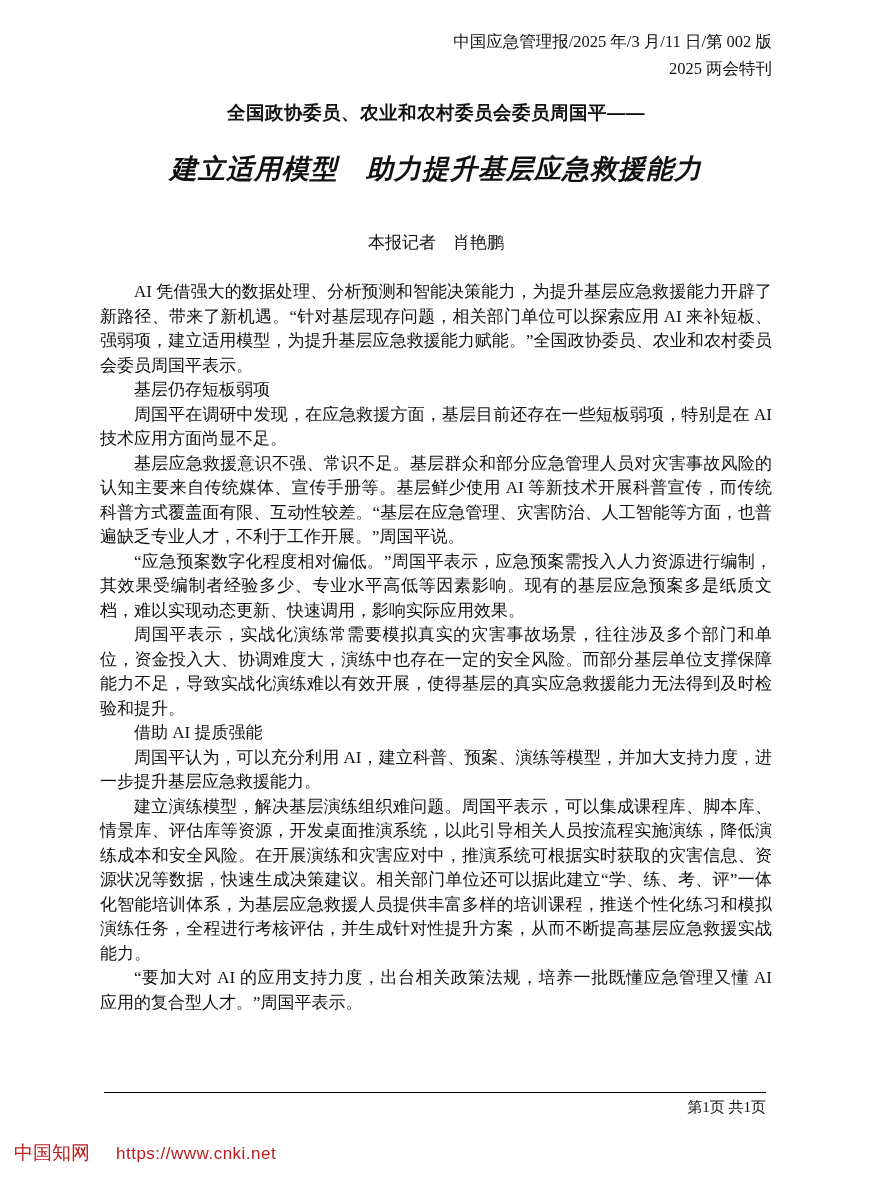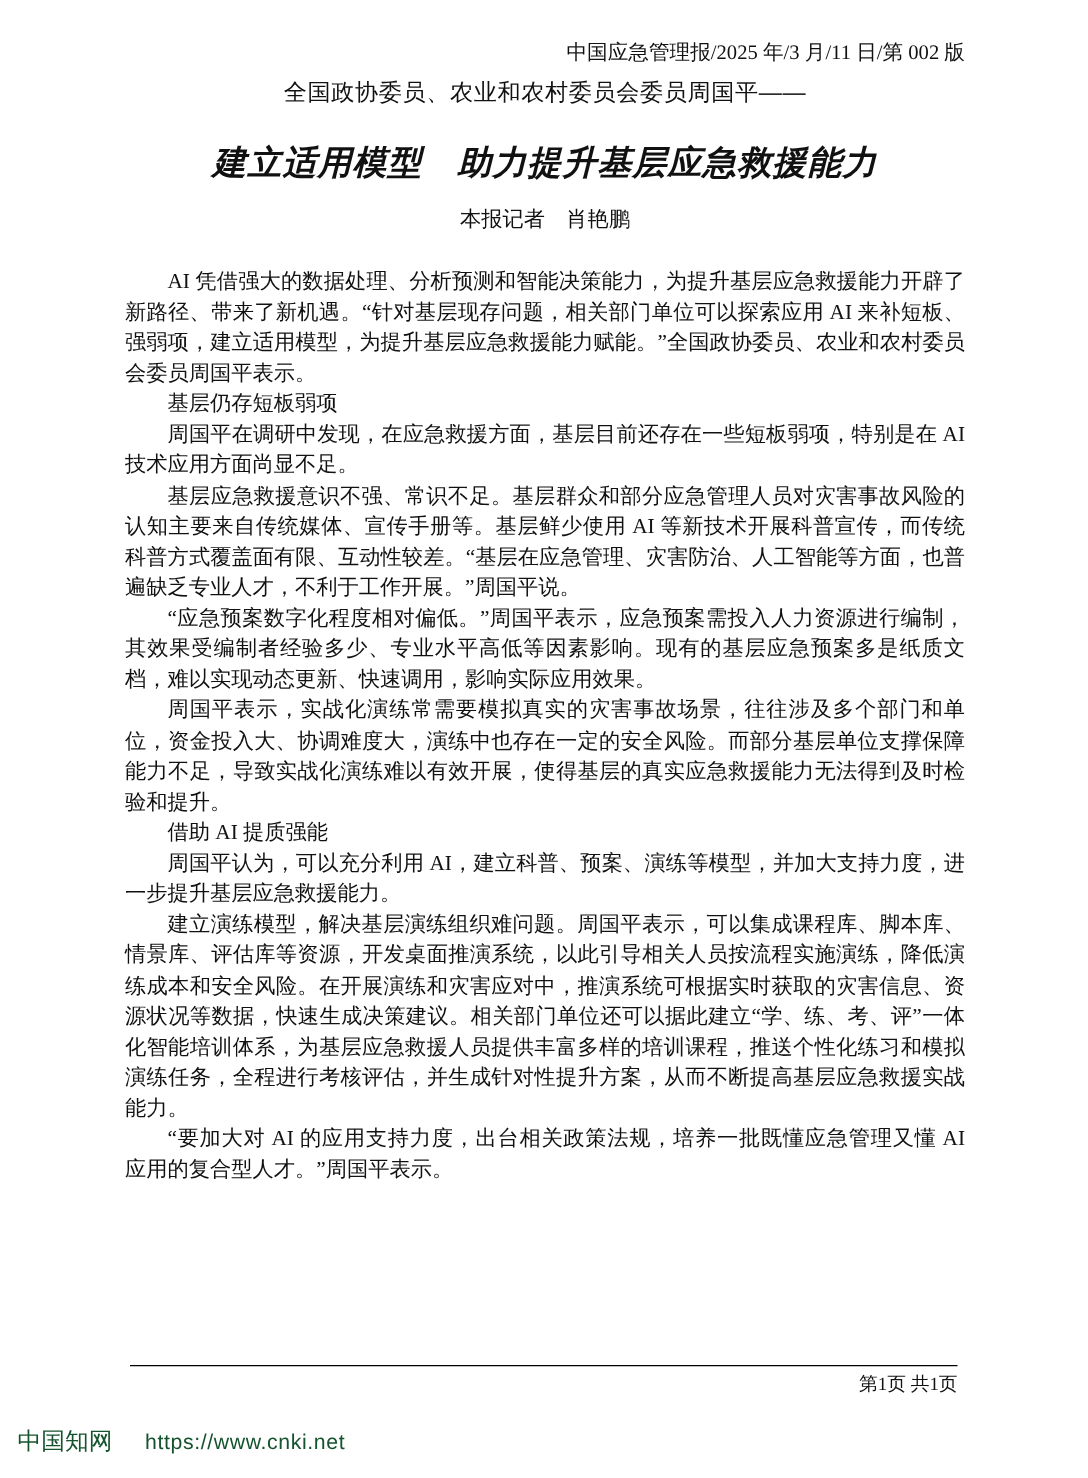--- a/index.html
+++ b/index.html
@@ -20,37 +20,37 @@
     left: 100px;
     top: 28px;
     width: 672px;
   }
   .doc-header {
     font-size: 16.5px;
     line-height: 27px;
     text-align: right;
   }
   .kicker {
-    margin-top: 6px;
+    margin-top: 18px;
     text-align: center;
     font-family: "Liberation Sans", "DejaVu Sans", sans-serif;
-    font-weight: normal;
+    font-weight: bold;
     font-size: 18.5px;
     letter-spacing: 0.5px;
   }
   .article-title {
     margin-top: 26px;
     text-align: center;
     font-family: "Liberation Sans", "DejaVu Sans", sans-serif;
     font-weight: bold;
     font-size: 27px;
     letter-spacing: 1px;
   }
   .byline {
-    margin-top: 16px;
+    margin-top: 44px;
     text-align: center;
     font-size: 17px;
   }
   .article-body {
     margin-top: 26px;
     font-size: 17px;
     line-height: 24.5px;
     text-align: justify;
   }
   .article-body p {
@@ -73,38 +73,39 @@
     text-align: right;
     font-size: 15px;
   }
   .watermark {
     position: absolute;
     left: 14px;
     top: 1140px;
     display: flex;
     align-items: baseline;
     gap: 26px;
-    color: #14532d;
+    color: #b91c1c;
   }
   .watermark .site-name {
     font-family: "Liberation Sans", "DejaVu Sans", sans-serif;
     font-size: 19px;
   }
   .watermark .site-url {
     font-family: "Liberation Sans", "DejaVu Sans", sans-serif;
     font-size: 17px;
     letter-spacing: 0.5px;
   }
 </style>
 </head>
 <body>
 
 <div class="page">
   <div class="doc-header">
     <div>中国应急管理报/2025 年/3 月/11 日/第 002 版</div>
+    <div>2025 两会特刊</div>
   </div>
 
   <div class="kicker">全国政协委员、农业和农村委员会委员周国平——</div>
 
   <h1 class="article-title" style="margin-bottom:0;font-style:italic;">建立适用模型　助力提升基层应急救援能力</h1>
 
   <div class="byline">本报记者　肖艳鹏</div>
 
   <div class="article-body">
       <p>AI 凭借强大的数据处理、分析预测和智能决策能力，为提升基层应急救援能力开辟了新路径、带来了新机遇。“针对基层现存问题，相关部门单位可以探索应用 AI 来补短板、强弱项，建立适用模型，为提升基层应急救援能力赋能。”全国政协委员、农业和农村委员会委员周国平表示。</p>

